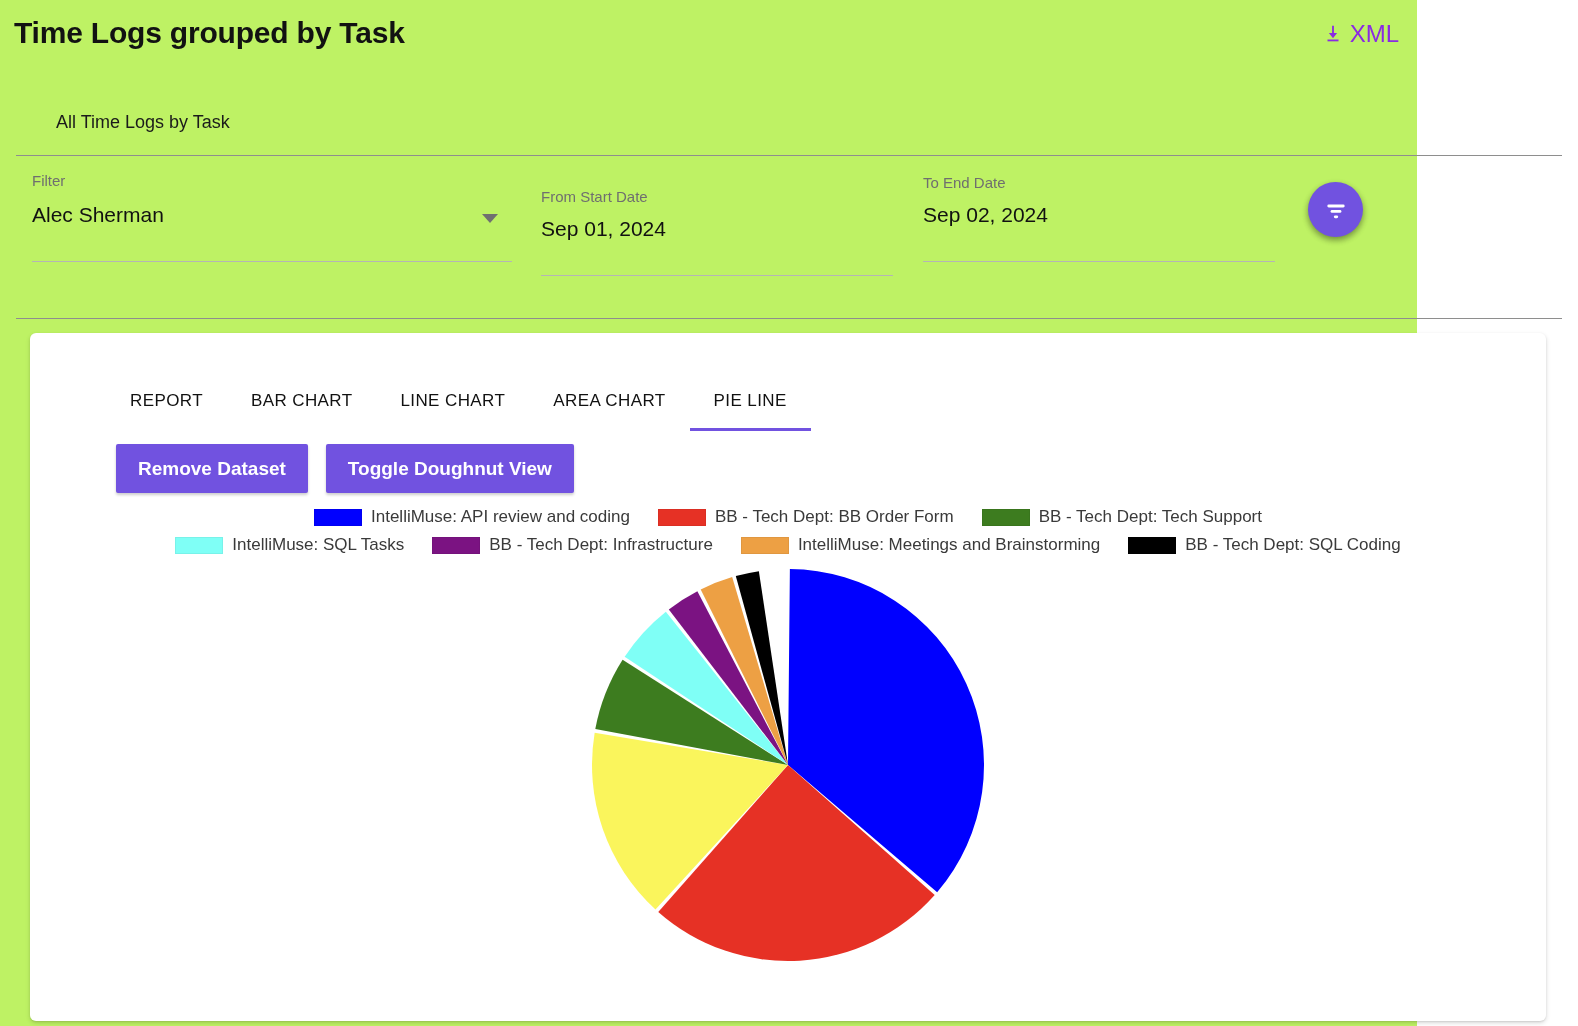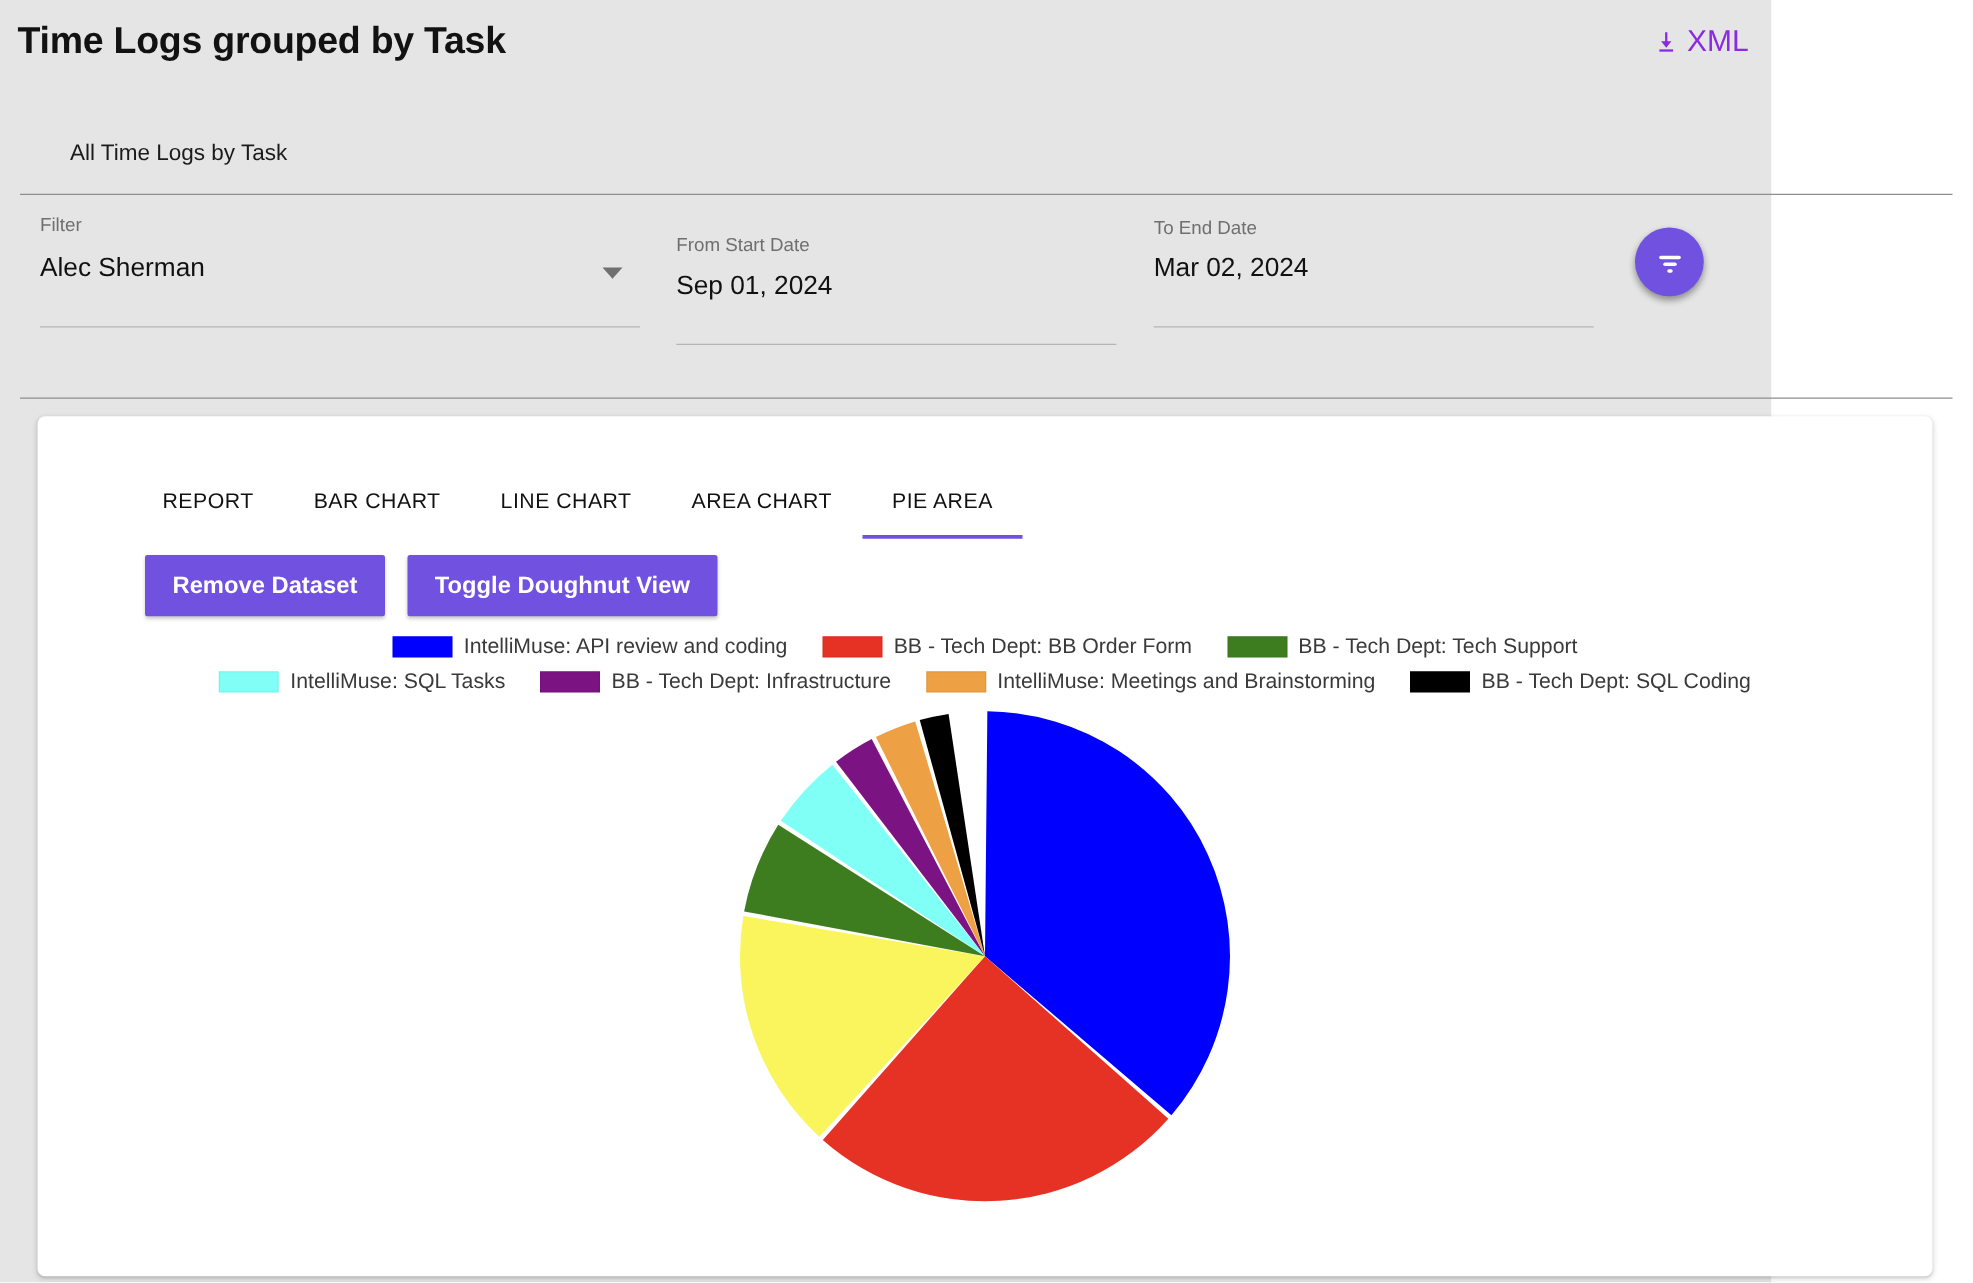--- a/index.html
+++ b/index.html
@@ -4,21 +4,21 @@
 <style>
   * { box-sizing: border-box; }
   html, body {
     margin: 0; padding: 0;
     width: 1578px; height: 1026px;
     background: #ffffff;
     font-family: "Liberation Sans", sans-serif;
     overflow: hidden;
   }
 
-  .page { position: relative; width: 1417px; height: 1026px; background: #e5e5e5; }
+  .page { position: relative; width: 1417px; height: 1026px; background: #bef264; }
 
   
   .page-title {
     position: absolute; left: 14px; top: 16px;
     font-size: 30px; font-weight: 700; color: #121212;
     letter-spacing: -0.2px;
   }
   .xml-btn {
     position: absolute; right: 18px; top: 20px;
     display: flex; align-items: center; gap: 6px;
@@ -169,21 +169,21 @@
   </div>
 
   <div class="field field-from">
     <span class="flabel">From Start Date</span>
     <span class="fvalue">Sep 01, 2024</span>
     <span class="funderline"></span>
   </div>
 
   <div class="field field-to">
     <span class="flabel">To End Date</span>
-    <span class="fvalue">Mar 02, 2024</span>
+    <span class="fvalue">Sep 02, 2024</span>
     <span class="funderline"></span>
   </div>
 
   <button class="fab">
     <span>
       <svg width="26" height="26" viewBox="0 0 24 24" fill="#ffffff" aria-hidden="true">
         <rect x="4" y="7" width="16" height="2.6" rx="1.3"></rect>
         <rect x="7" y="12" width="10" height="2.6" rx="1.3"></rect>
         <rect x="10" y="17" width="4" height="2.6" rx="1.3"></rect>
       </svg>
@@ -192,21 +192,21 @@
 
   <div class="rule-bottom"></div>
 
   <div class="card">
 
     <div class="tabs">
       <div class="tab">REPORT</div>
       <div class="tab">BAR CHART</div>
       <div class="tab">LINE CHART</div>
       <div class="tab">AREA CHART</div>
-      <div class="tab active">PIE AREA</div>
+      <div class="tab active">PIE LINE</div>
     </div>
 
     <div class="btn-row">
       <button class="btn">Remove Dataset</button>
       <button class="btn">Toggle Doughnut View</button>
     </div>
 
     <div class="legend">
       <div class="legend-row">
         <div class="legend-item">

